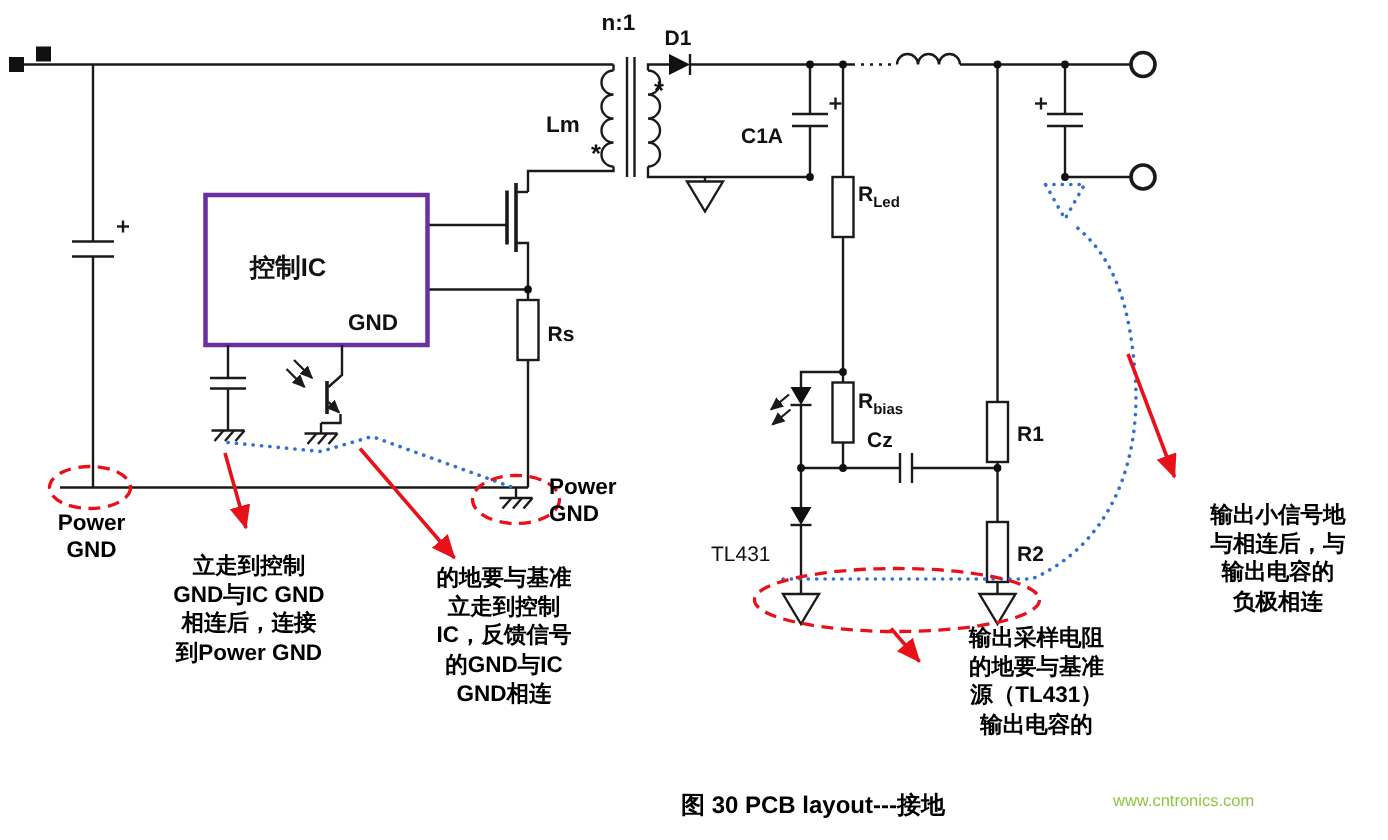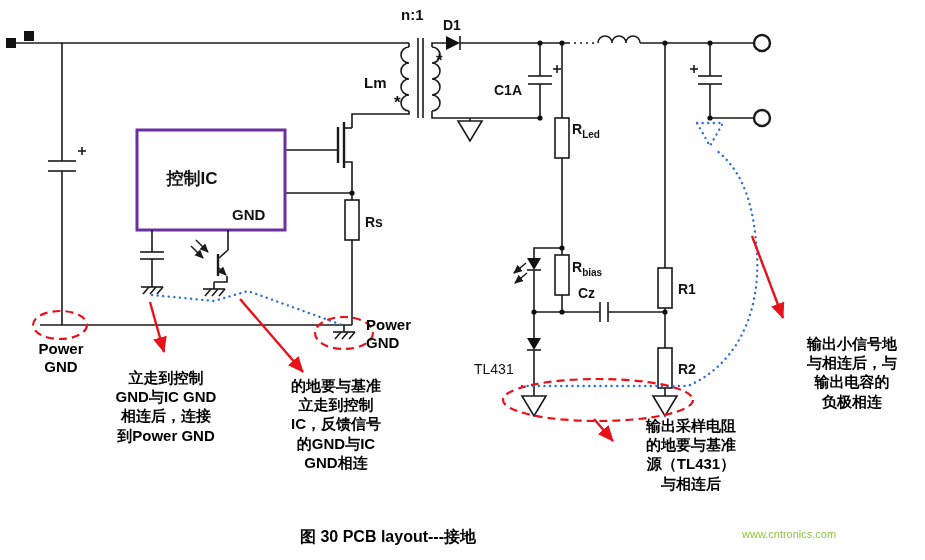--- a/index.html
+++ b/index.html
@@ -23,21 +23,21 @@
   .gtri{fill:#fff;stroke:#1a1a1a;stroke-width:1.6;}
   .icbox{fill:none;stroke:#6a2fa0;stroke-width:3;}
   .ann{position:absolute;font-weight:bold;font-size:15px;line-height:1.28;text-align:center;white-space:pre-line;}
   .ann1{left:96px;top:368px;width:140px;}
   .ann2{left:272px;top:376px;width:128px;}
   .ann3{left:612px;top:416px;width:158px;}
   .ann4{left:782px;top:334px;width:140px;}
   .pgnd{position:absolute;font-size:15px;line-height:1.2;white-space:pre-line;font-weight:bold;}
   .pgnd-left{left:26px;top:340px;width:70px;text-align:center;}
   .pgnd-mid{left:366px;top:316px;width:70px;text-align:left;}
-  .caption{position:absolute;left:300px;top:527px;width:330px;text-align:left;font-weight:bold;font-size:16px;}
+  .caption{position:absolute;left:300px;top:527px;width:330px;text-align:right;font-weight:bold;font-size:16px;}
   .watermark{position:absolute;left:742px;top:528px;width:176px;color:#8dc63f;font-size:11px;}
 </style>
 </head>
 <body>
 
 <div class="stage">
 
   <svg width="925" height="560" viewBox="0 0 925 560">
     <defs>
       <marker id="arrR" markerUnits="userSpaceOnUse" markerWidth="20" markerHeight="16" refX="15" refY="7" orient="auto">
@@ -282,21 +282,21 @@
 相连后，连接
 到Power GND</div>
   <div class="ann ann2">的地要与基准
 立走到控制
 IC，反馈信号
 的GND与IC
 GND相连</div>
   <div class="ann ann3">输出采样电阻
 的地要与基准
 源（TL431）
-与相连后</div>
+输出电容的</div>
   <div class="ann ann4">输出小信号地
 与相连后，与
 输出电容的
 负极相连</div>
 
   <div class="caption">图 30 PCB layout---接地</div>
   <div class="watermark">www.cntronics.com</div>
 </div>
 
 </body></html>

